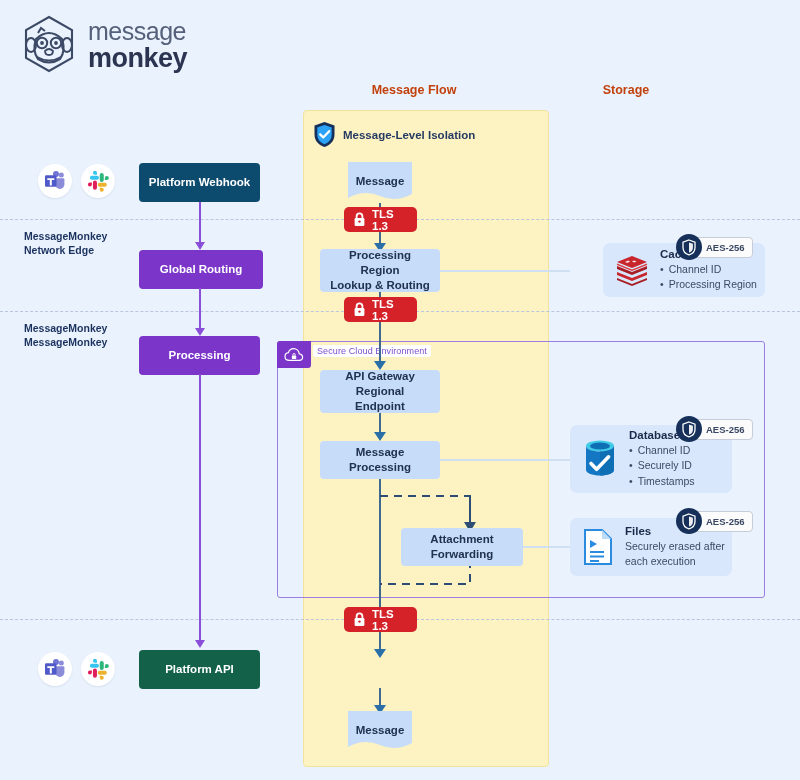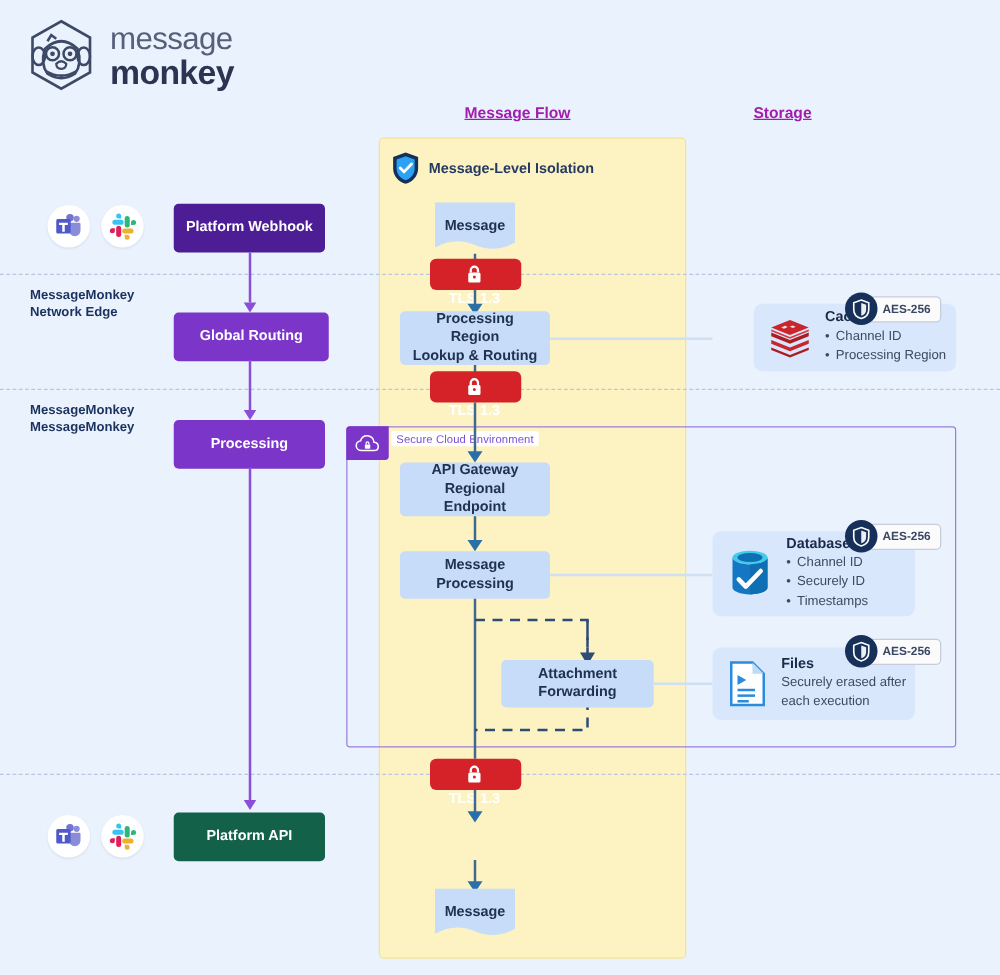--- a/index.html
+++ b/index.html
@@ -14,21 +14,21 @@
   .canvas{position:absolute;left:0;top:0;width:800px;height:780px;}
   .abs{position:absolute;}
 
   
   .logo{left:18px;top:10px;width:270px;height:70px;display:flex;align-items:center;gap:8px;}
   .logo-text{display:flex;flex-direction:column;line-height:1.0;}
   .logo-l1{font-size:25px;color:#55607a;letter-spacing:-0.5px;font-weight:400;}
   .logo-l2{font-size:27px;color:#2b3450;letter-spacing:-0.5px;font-weight:bold;margin-top:1px;}
 
   
-  .col-head{font-size:12.5px;font-weight:bold;color:#a21caf;text-align:center;text-decoration:underline;}
+  .col-head{font-size:12.5px;font-weight:bold;color:#c2410c;text-align:center;}
 
   
   .band{
     left:303px;top:110px;width:244px;height:655px;
     background:#fdf3c2;border:1px solid #f2e39a;border-radius:4px;
   }
   .band-title{font-size:11.5px;font-weight:bold;color:#253a63;}
 
   
   .cloud-box{
@@ -47,38 +47,38 @@
   
   .divider{left:0;width:800px;height:0;border-top:1.6px dashed #b9c6dd;}
   .zone-label{font-size:10.5px;font-weight:bold;color:#1b325f;line-height:1.35;}
 
   
   .node{
     display:flex;align-items:center;justify-content:center;text-align:center;
     font-size:11.5px;font-weight:bold;border-radius:4px;box-sizing:border-box;
     line-height:1.3;padding:4px 8px;
   }
-  .node-navy{background:#4c1d95;color:#ffffff;}
+  .node-navy{background:#0c4a6e;color:#ffffff;}
   .node-purple{background:#7b35c9;color:#ffffff;}
   .node-green{background:#136148;color:#ffffff;}
   .node-blue{background:#c6dcf8;color:#20324f;}
 
   
   .bubble{position:absolute;}
   .bubble .lbl{
     position:absolute;left:0;top:0;width:100%;height:44px;
     display:flex;align-items:center;justify-content:center;
     font-size:11.5px;font-weight:bold;color:#20324f;
   }
 
   
   .tls{
     background:#d42228;color:#ffffff;border-radius:5px;
     display:flex;align-items:center;gap:6px;padding:5px 11px 5px 9px;
-    font-size:11.5px;font-weight:bold;box-sizing:border-box;flex-direction:column;
+    font-size:11.5px;font-weight:bold;box-sizing:border-box;
   }
 
   
   .store{
     background:#d8e7fb;border-radius:7px;display:flex;align-items:center;gap:11px;
     padding:10px 12px;box-sizing:border-box;
   }
   .store-title{font-size:11.5px;font-weight:bold;color:#1b2a4a;margin-bottom:2px;}
   .store-list{font-size:10.5px;color:#3c4a63;line-height:1.45;}
   .store-list div{white-space:nowrap;}

